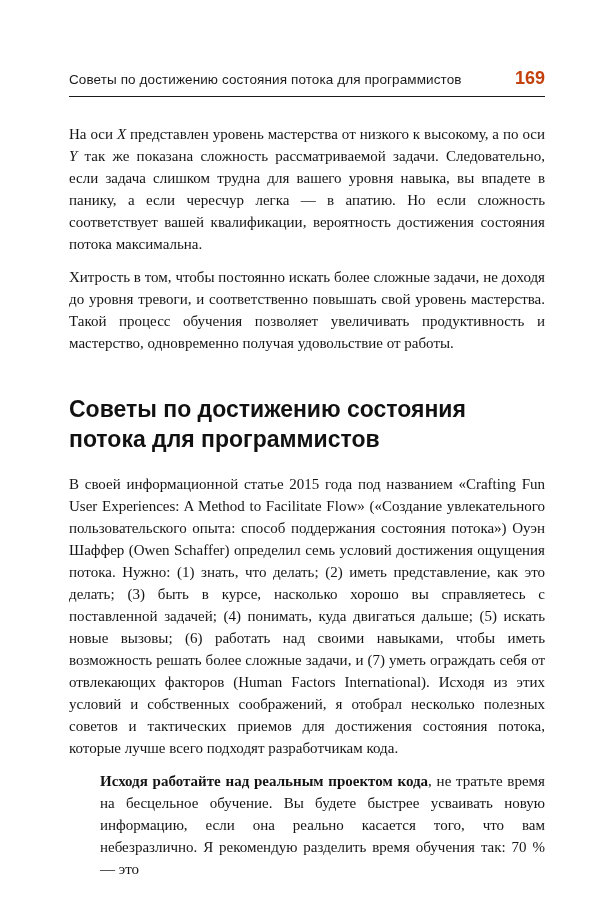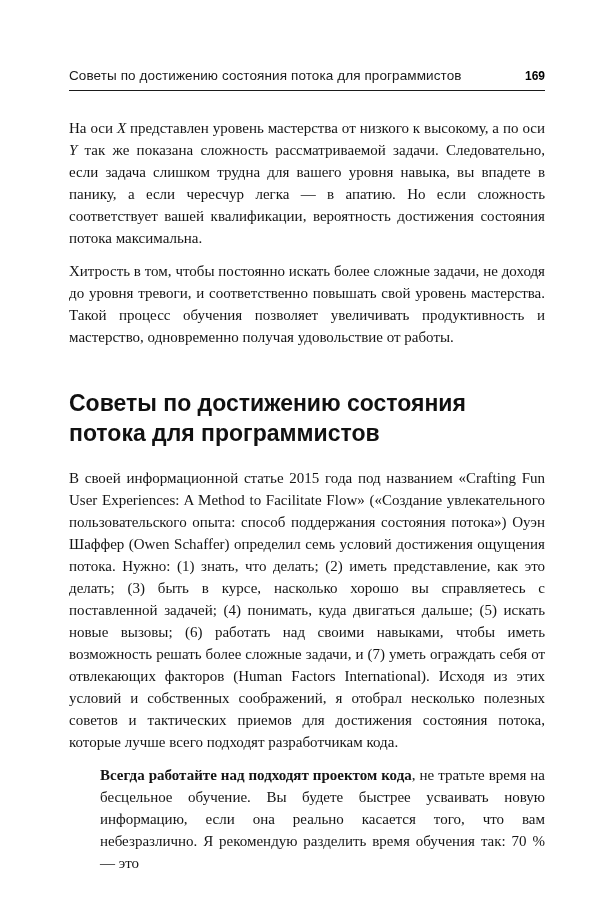--- a/index.html
+++ b/index.html
@@ -26,23 +26,23 @@
     font-family: "Liberation Sans", sans-serif;
     border-bottom: 1.5px solid #1a1a1a;
     padding-bottom: 7px;
   }
   .running-title {
     font-size: 13.5px;
     color: #1a1a1a;
     letter-spacing: 0.1px;
   }
   .page-number {
-    font-size: 12px;
+    font-size: 18px;
     font-weight: bold;
-    color: #000000;
+    color: #c2410c;
     text-align: center;
   }
   .body-text {
     margin-top: 26px;
   }
   p.para {
     font-size: 15px;
     line-height: 22px;
     text-align: justify;
     margin: 0 0 11px 0;
@@ -79,17 +79,17 @@
   <div class="body-text">
 
     <p class="para"><span>На оси </span><span class="var-italic">X</span><span> представлен уровень мастерства от низкого к высокому, а по оси </span><span class="var-italic">Y</span><span> так же показана сложность рассматриваемой задачи. Следовательно, если задача слишком трудна для вашего уровня навыка, вы впадете в панику, а если чересчур легка — в апатию. Но если сложность соответствует вашей квалификации, вероятность достижения состояния потока максимальна.</span></p>
 
     <p class="para">Хитрость в том, чтобы постоянно искать более сложные задачи, не доходя до уровня тревоги, и соответственно повышать свой уровень мастерства. Такой процесс обучения позволяет увеличивать продуктивность и мастерство, одновременно получая удовольствие от работы.</p>
 
     <h1 class="section-heading">Советы по достижению состояния потока для программистов</h1>
 
     <p class="para">В своей информационной статье 2015 года под названием «Crafting Fun User Experiences: A Method to Facilitate Flow» («Создание увлекательного пользовательского опыта: способ поддержания состояния потока») Оуэн Шаффер (Owen Schaffer) определил семь условий достижения ощущения потока. Нужно: (1) знать, что делать; (2) иметь представление, как это делать; (3) быть в курсе, насколько хорошо вы справляетесь с поставленной задачей; (4) понимать, куда двигаться дальше; (5) искать новые вызовы; (6) работать над своими навыками, чтобы иметь возможность решать более сложные задачи, и (7) уметь ограждать себя от отвлекающих факторов (Human Factors International). Исходя из этих условий и собственных соображений, я отобрал несколько полезных советов и тактических приемов для достижения состояния потока, которые лучше всего подходят разработчикам кода.</p>
 
-    <p class="para tip"><span class="bold-lead">Всегда работайте над подходят проектом кода</span><span>, не тратьте время на бесцельное обучение. Вы будете быстрее усваивать новую информацию, если она реально касается того, что вам небезразлично. Я рекомендую разделить время обучения так: 70 % — это</span></p>
+    <p class="para tip"><span class="bold-lead">Исходя работайте над реальным проектом кода</span><span>, не тратьте время на бесцельное обучение. Вы будете быстрее усваивать новую информацию, если она реально касается того, что вам небезразлично. Я рекомендую разделить время обучения так: 70 % — это</span></p>
 
   </div>
 
 </div>
 
 </body></html>

